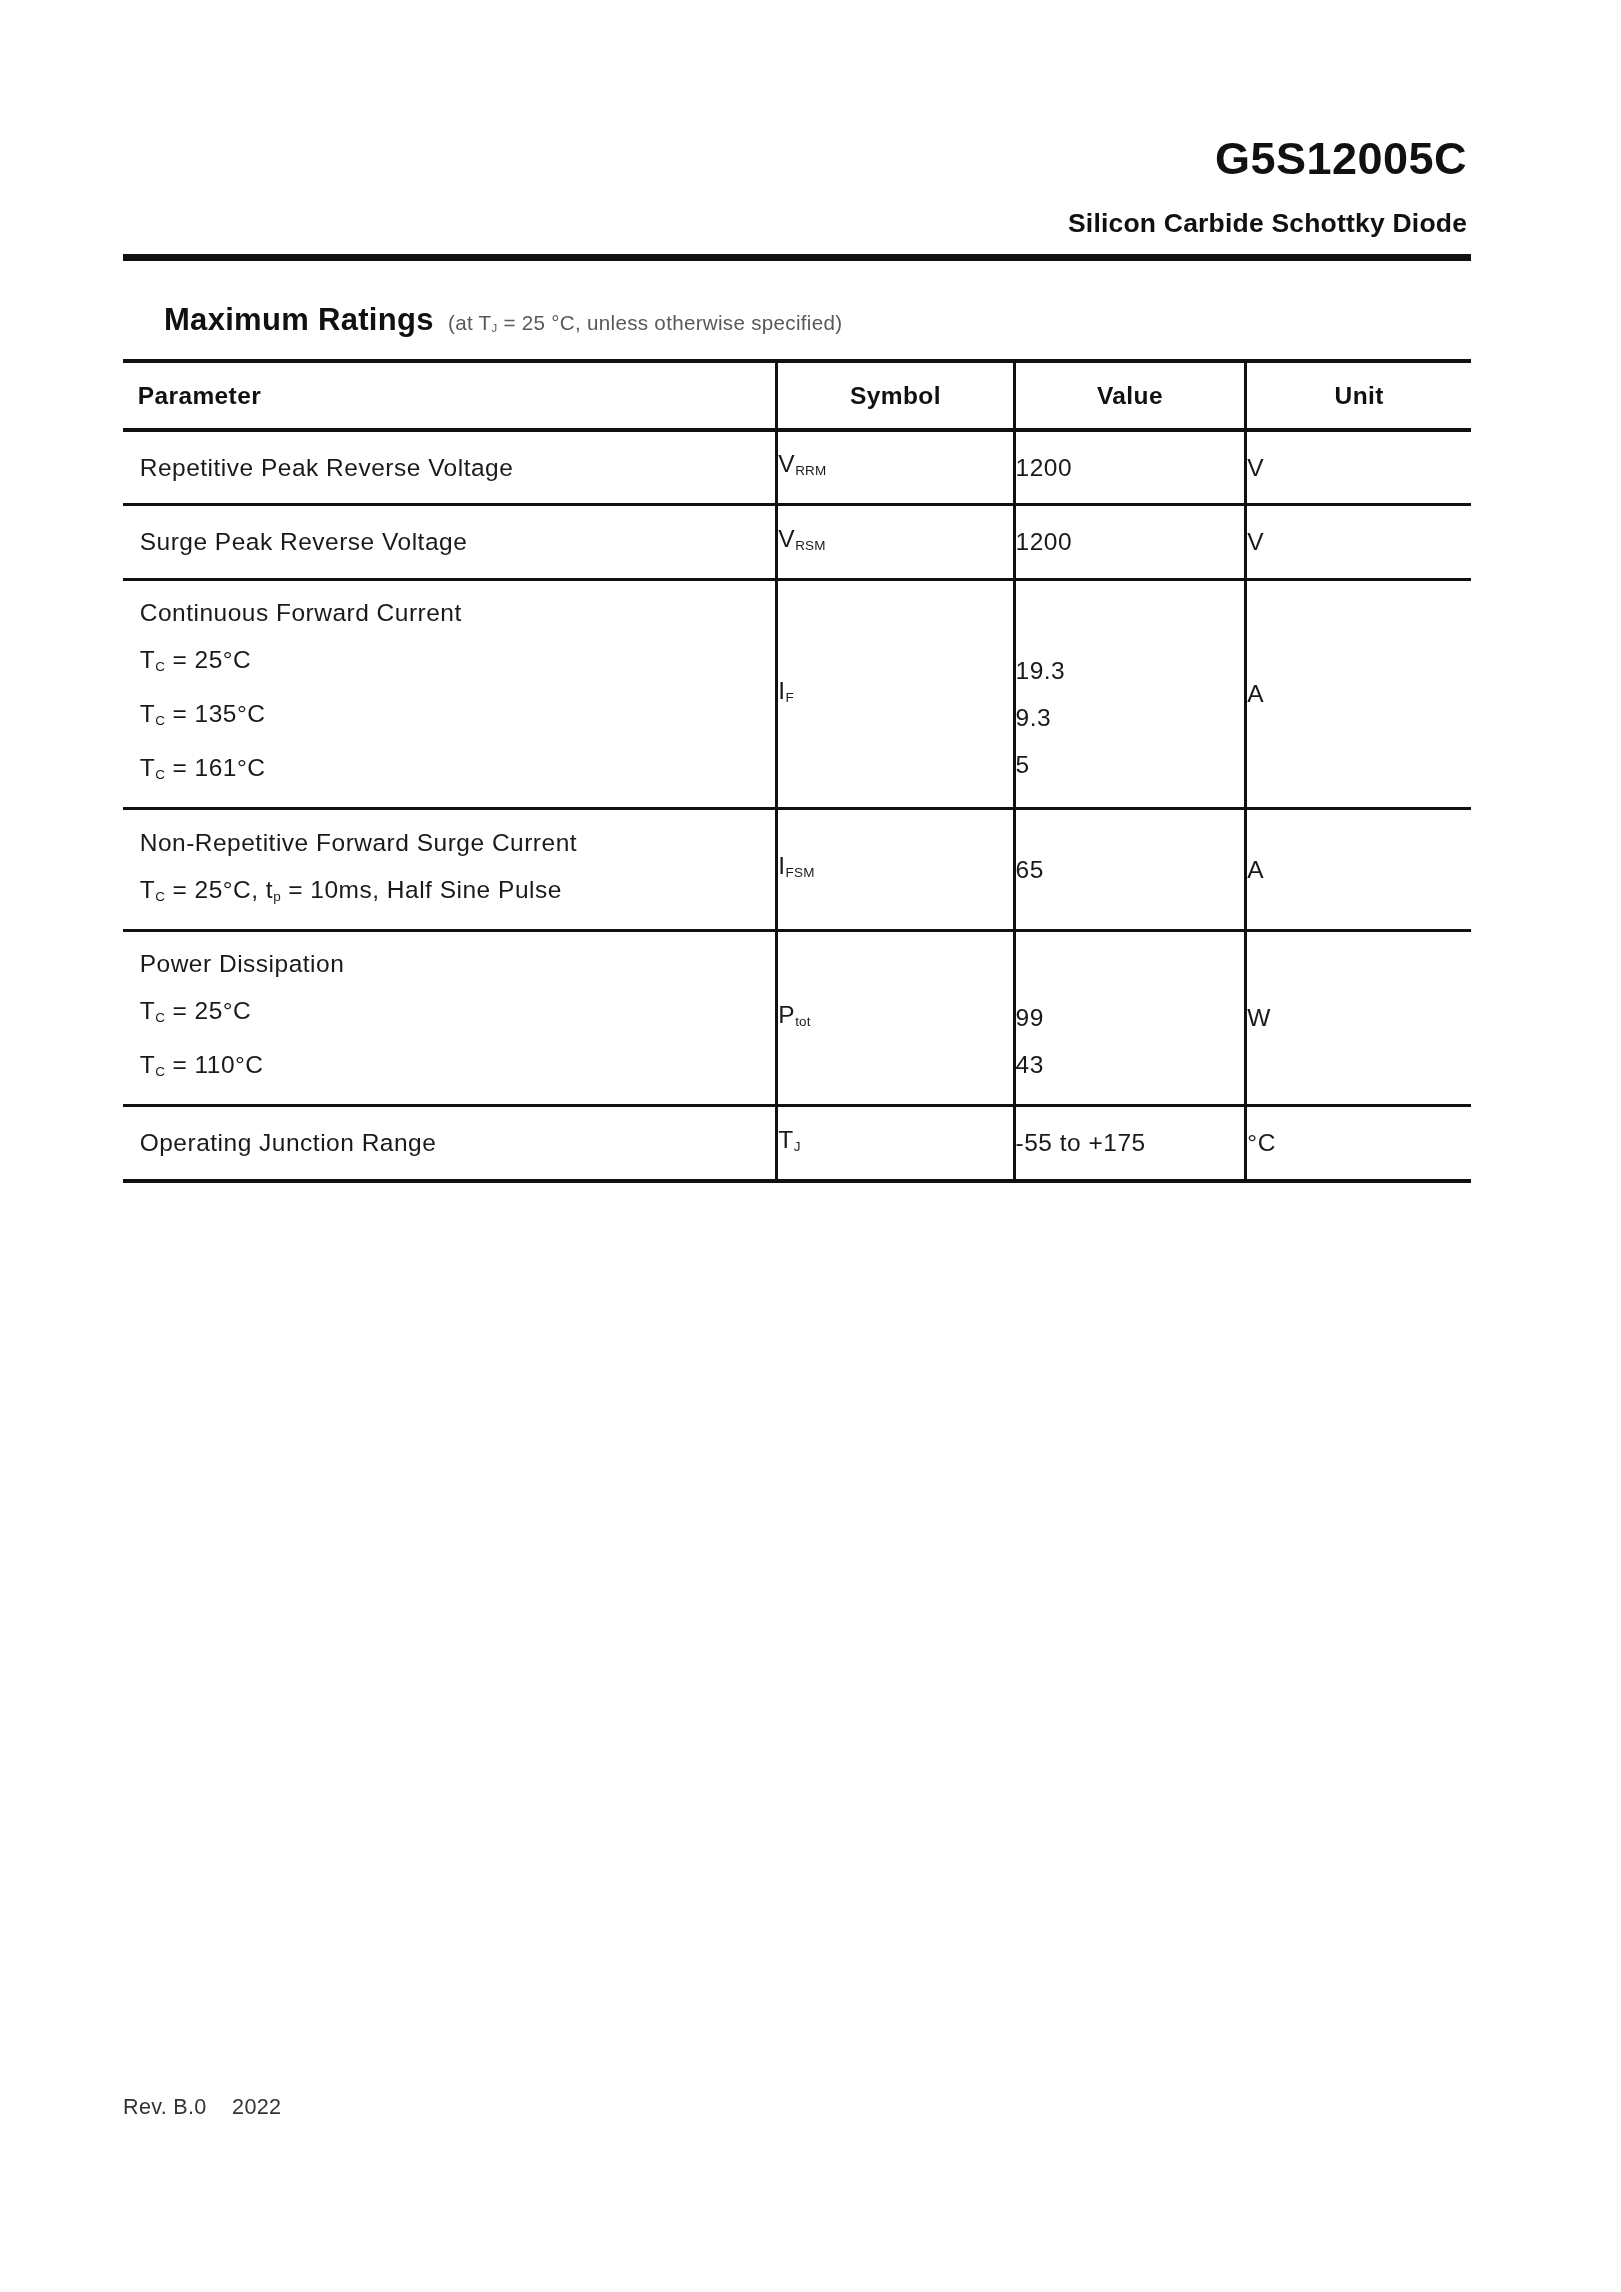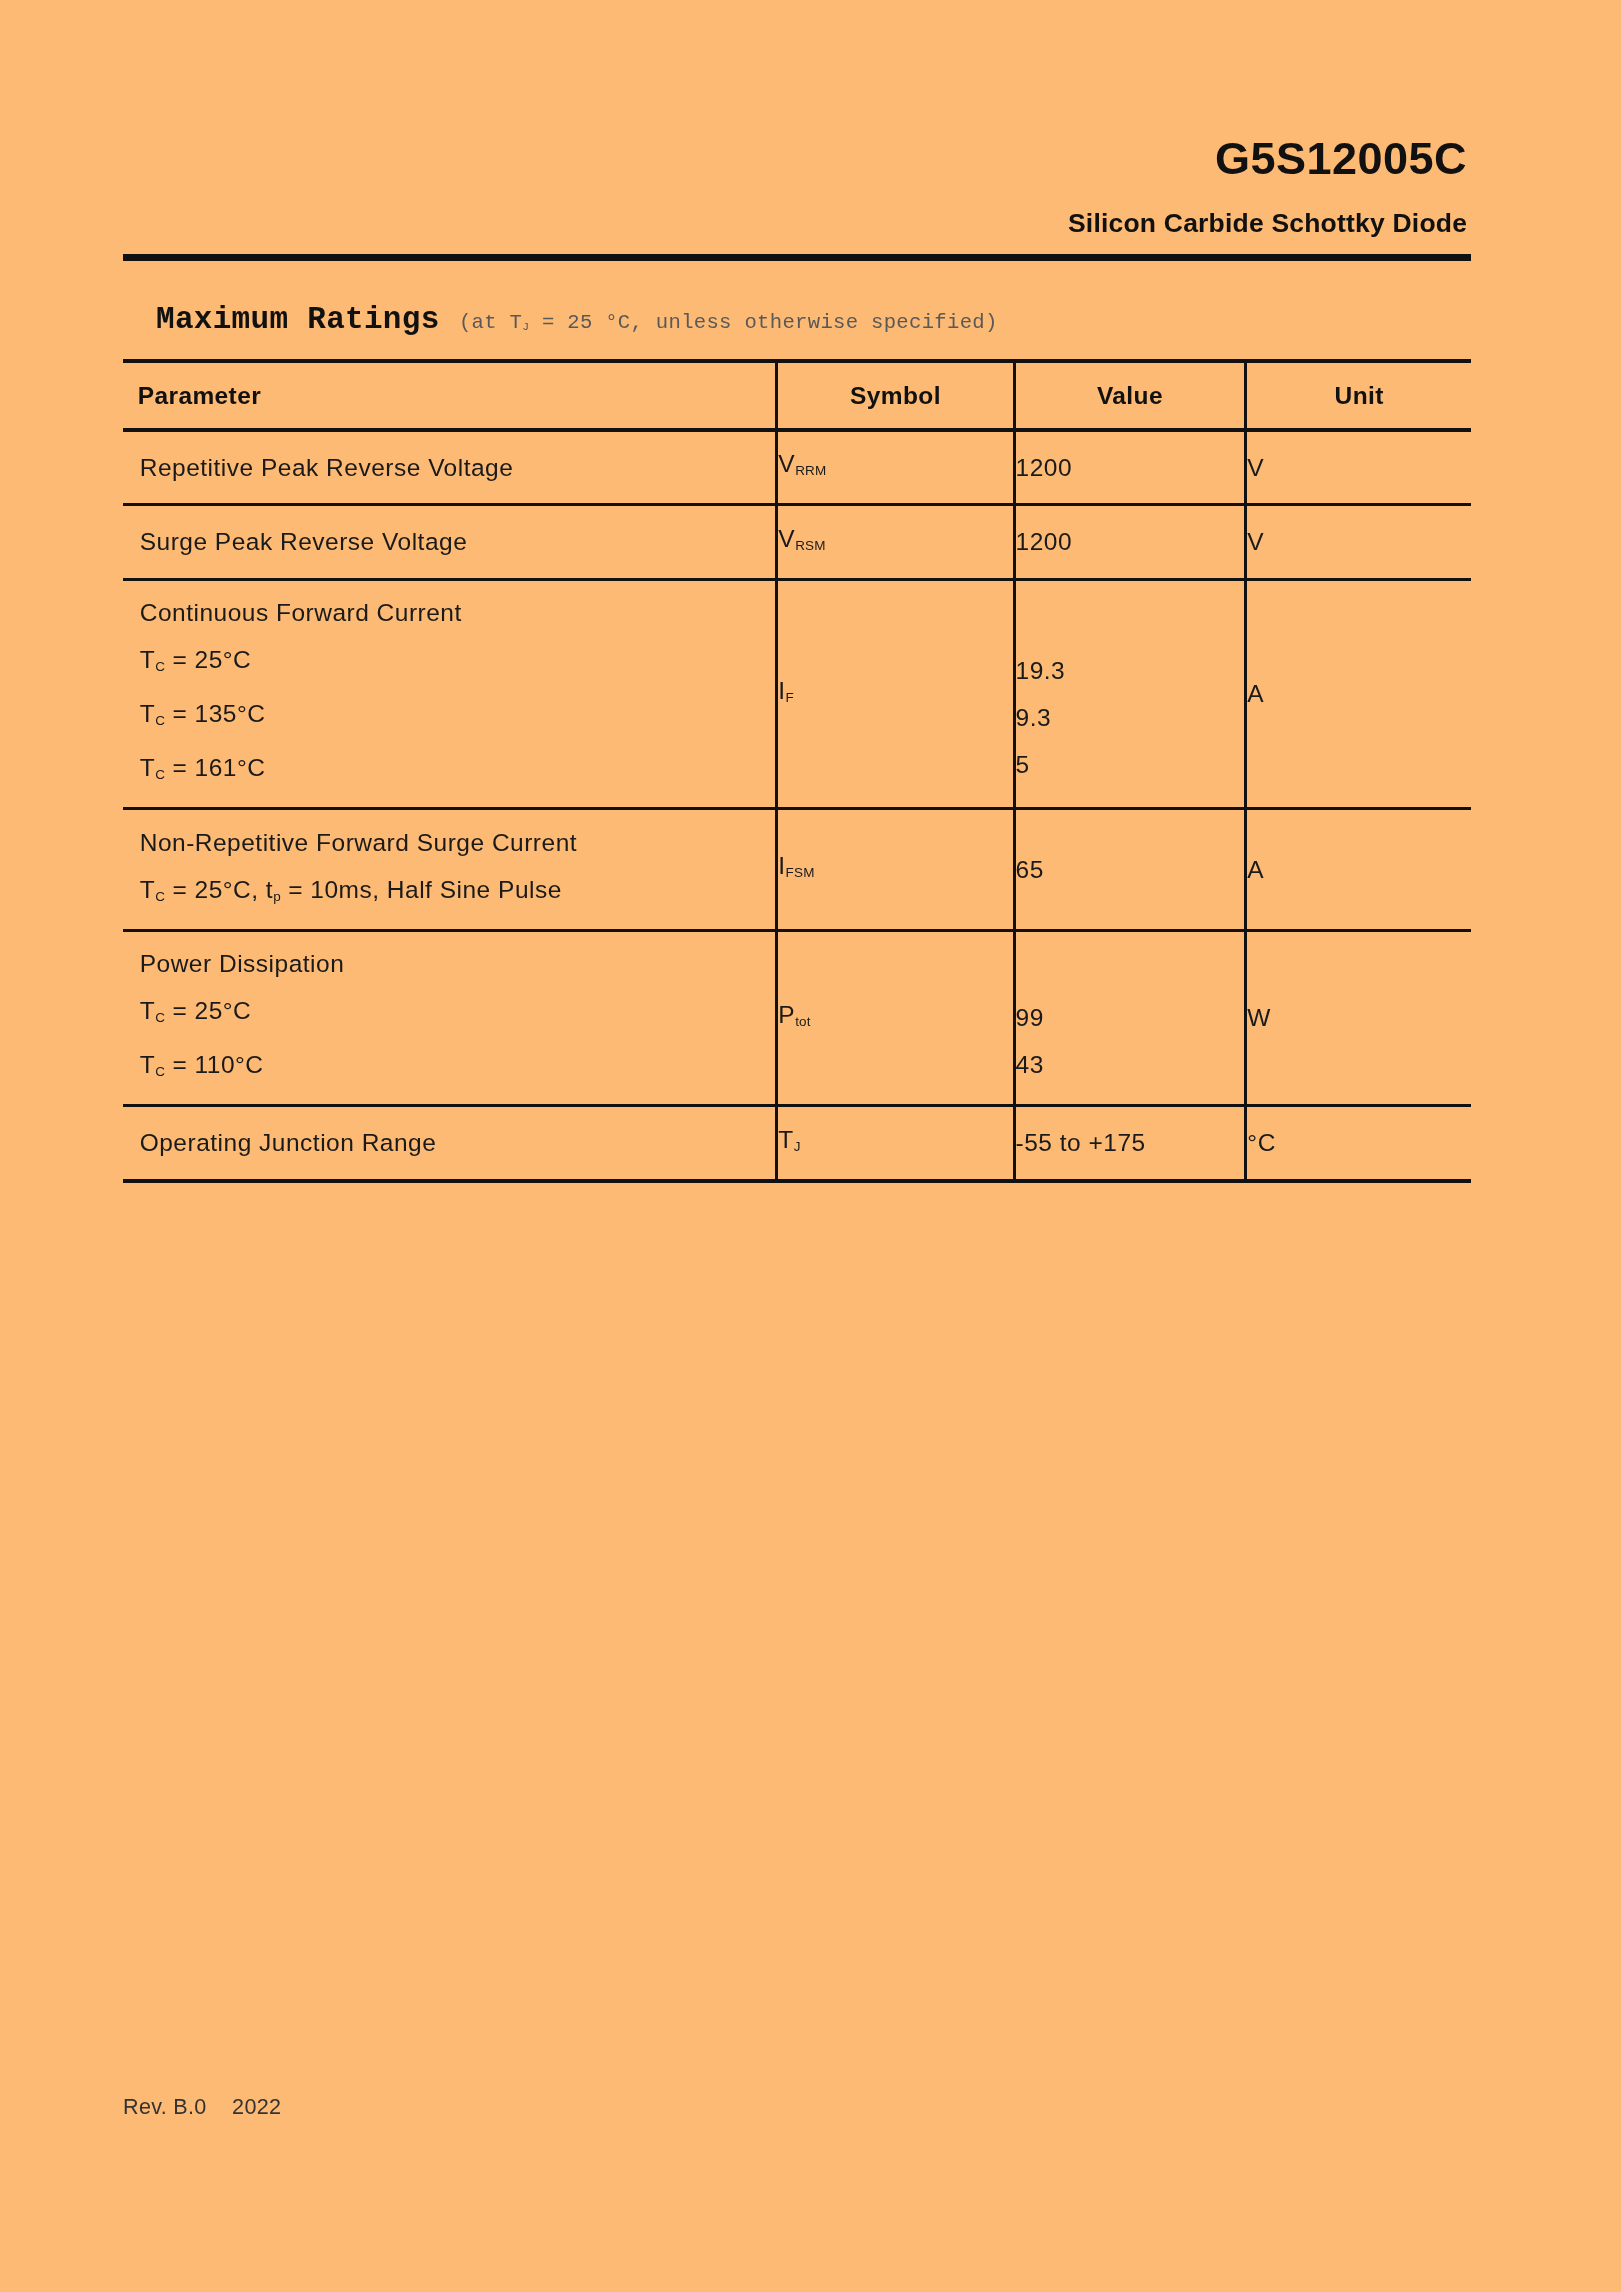--- a/index.html
+++ b/index.html
@@ -1,20 +1,20 @@
 <!DOCTYPE html>
 <html><head>
 <meta charset="utf-8">
 <style>
   html,body { margin:0; padding:0; background:#888; }
   .page {
     position:relative;
     width:1621px; height:2293px;
     margin:0 auto;
-    background:#fdba74;
+    background:#ffffff;
     font-family:"Liberation Sans", sans-serif;
     color:#1a1a1a;
     overflow:hidden;
   }
   
   .doc-header { position:absolute; left:123px; width:1348px; top:0; }
   .part-number {
     position:absolute; top:133px; right:3.9px;
     font-size:45px; font-weight:700; line-height:51px;
     letter-spacing:0.5px; color:#111;
@@ -25,23 +25,22 @@
     font-size:26.5px; font-weight:700; line-height:33px;
     letter-spacing:0.2px; color:#111;
     white-space:nowrap;
   }
   .title-rule {
     position:absolute; top:254px; left:0; width:100%; height:6.9px;
     background:#111;
   }
   
   .section-heading {
-    position:absolute; left:156px; top:302px;
-    white-space:nowrap;
-    font-family:Liberation Mono, monospace;
+    position:absolute; left:164px; top:302px;
+    white-space:nowrap;
   }
   .section-title {
     font-size:31px; font-weight:700; color:#111; letter-spacing:0.3px;
   }
   .section-note {
     font-size:20.6px; font-weight:400; color:#595959; letter-spacing:0.3px;
     margin-left:9.8px;
   }
   
   .ratings-table {

